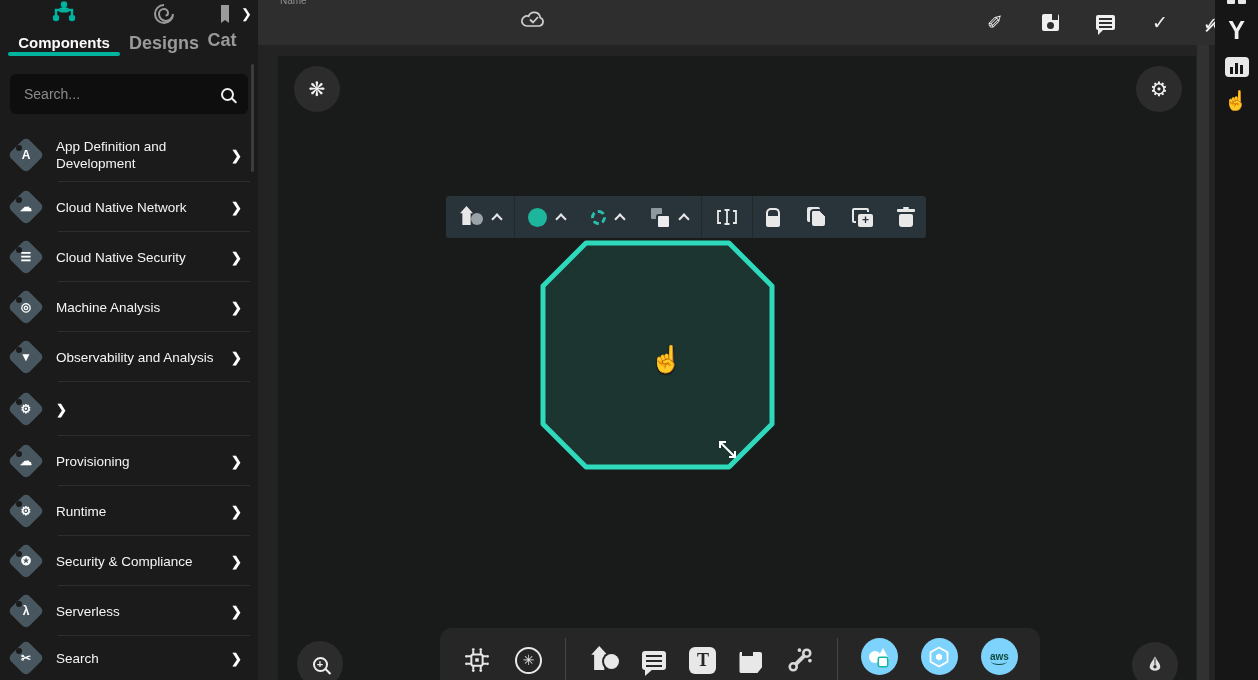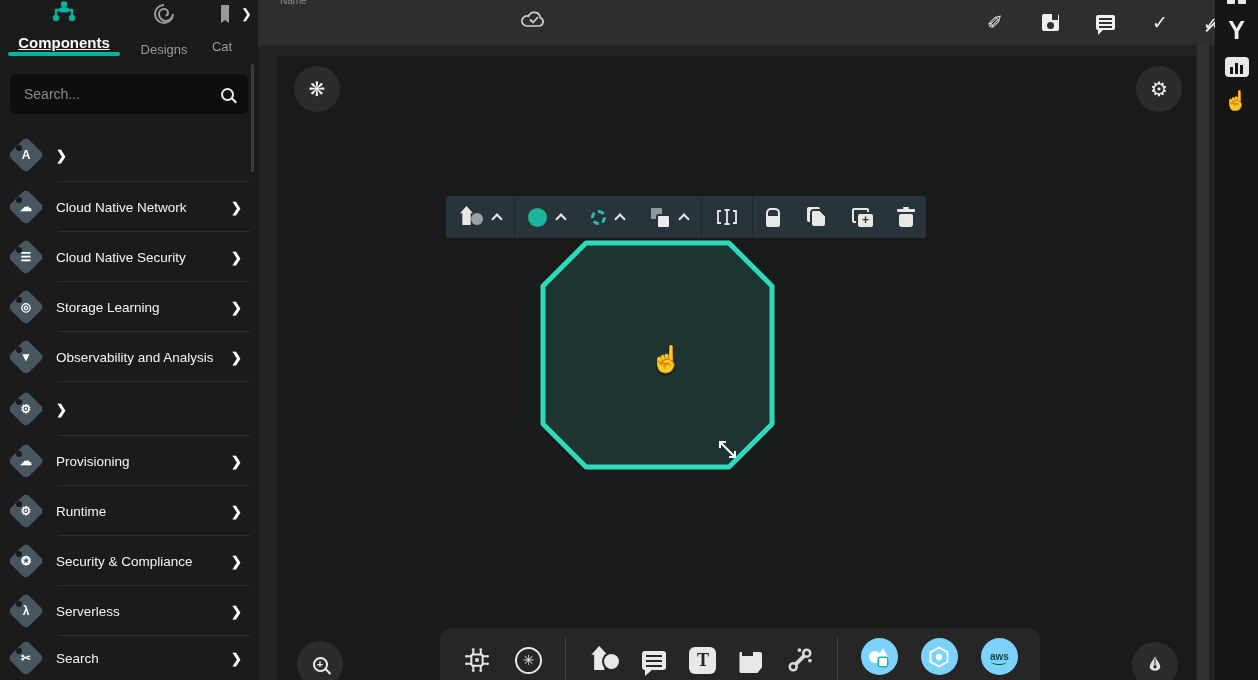--- a/index.html
+++ b/index.html
@@ -5,24 +5,24 @@
   * { box-sizing: border-box; margin: 0; padding: 0; }
   html,body { width:1258px; height:680px; }
   body {
     font-family: "Liberation Sans", sans-serif;
     background:#232323; color:#eee; overflow:hidden; position:relative;
   }
   
   .sidebar{position:absolute;left:0;top:0;width:258px;height:680px;background:#1b1b1b;overflow:hidden;}
   .tabs{position:relative;height:58px;display:flex;align-items:flex-start;}
   .tab{display:flex;flex-direction:column;align-items:center;cursor:pointer;}
-  .tab-components{width:128px;padding-top:0;text-decoration:underline;}
+  .tab-components{width:128px;padding-top:0;}
   .tab-designs{width:72px;padding-top:2px;}
   .tab-catalog{width:44px;padding-top:4px;}
-  .tab-label{font-size:13px;color:#9a9a9a;margin-top:12px;}
+  .tab-label{font-size:18px;color:#9a9a9a;margin-top:3px;font-weight:bold;}
   .tab-components .tab-label{font-size:15px;font-weight:bold;color:#fafafa;margin-top:6px;}
   .tab-underline{position:absolute;left:8px;top:52px;width:112px;height:4px;border-radius:2px;background:#00B39F;}
   .tabs-scroll{position:absolute;right:6px;top:6px;font-size:13px;color:#fff;cursor:pointer;}
   .search-box{margin:16px 10px 0;height:40px;background:#0e0e0e;border-radius:6px;display:flex;align-items:center;padding:0 14px;justify-content:space-between;}
   .search-box input{flex:1;background:transparent;border:none;outline:none;color:#ddd;font-size:14px;}
   .search-box input::placeholder{color:#8b8b8b;}
   .magnifier{width:13px;height:13px;border:2px solid #eee;border-radius:50%;position:relative;flex:none;}
   .magnifier::after{content:'';position:absolute;width:2px;height:7px;background:#eee;right:-3px;bottom:-5px;transform:rotate(-45deg);border-radius:1px;}
   .cat-list{margin-top:14px;}
   .cat-row{display:flex;align-items:center;padding:0 8px 0 8px;position:relative;cursor:pointer;}
@@ -167,20 +167,21 @@
     <span class="magnifier"></span>
   </div>
 
   <div class="cat-list">
     <div class="cat-row h54">
       <span class="tag">
           <span class="tag-body"></span>
           <span class="tag-dot"></span>
           <span class="tag-glyph">A</span>
         </span>
+      <span class="cat-label">App Definition and Development</span>
       <span class="cat-chevron">❯</span>
     </div>
     <div class="cat-row h50">
       <span class="tag">
           <span class="tag-body"></span>
           <span class="tag-dot"></span>
           <span class="tag-glyph">☁</span>
         </span>
       <span class="cat-label">Cloud Native Network</span>
       <span class="cat-chevron">❯</span>
@@ -193,21 +194,21 @@
         </span>
       <span class="cat-label">Cloud Native Security</span>
       <span class="cat-chevron">❯</span>
     </div>
     <div class="cat-row h50">
       <span class="tag">
           <span class="tag-body"></span>
           <span class="tag-dot"></span>
           <span class="tag-glyph">◎</span>
         </span>
-      <span class="cat-label">Storage Learning</span>
+      <span class="cat-label">Machine Analysis</span>
       <span class="cat-chevron">❯</span>
     </div>
     <div class="cat-row h50">
       <span class="tag">
           <span class="tag-body"></span>
           <span class="tag-dot"></span>
           <span class="tag-glyph">▼</span>
         </span>
       <span class="cat-label">Observability and Analysis</span>
       <span class="cat-chevron">❯</span>

